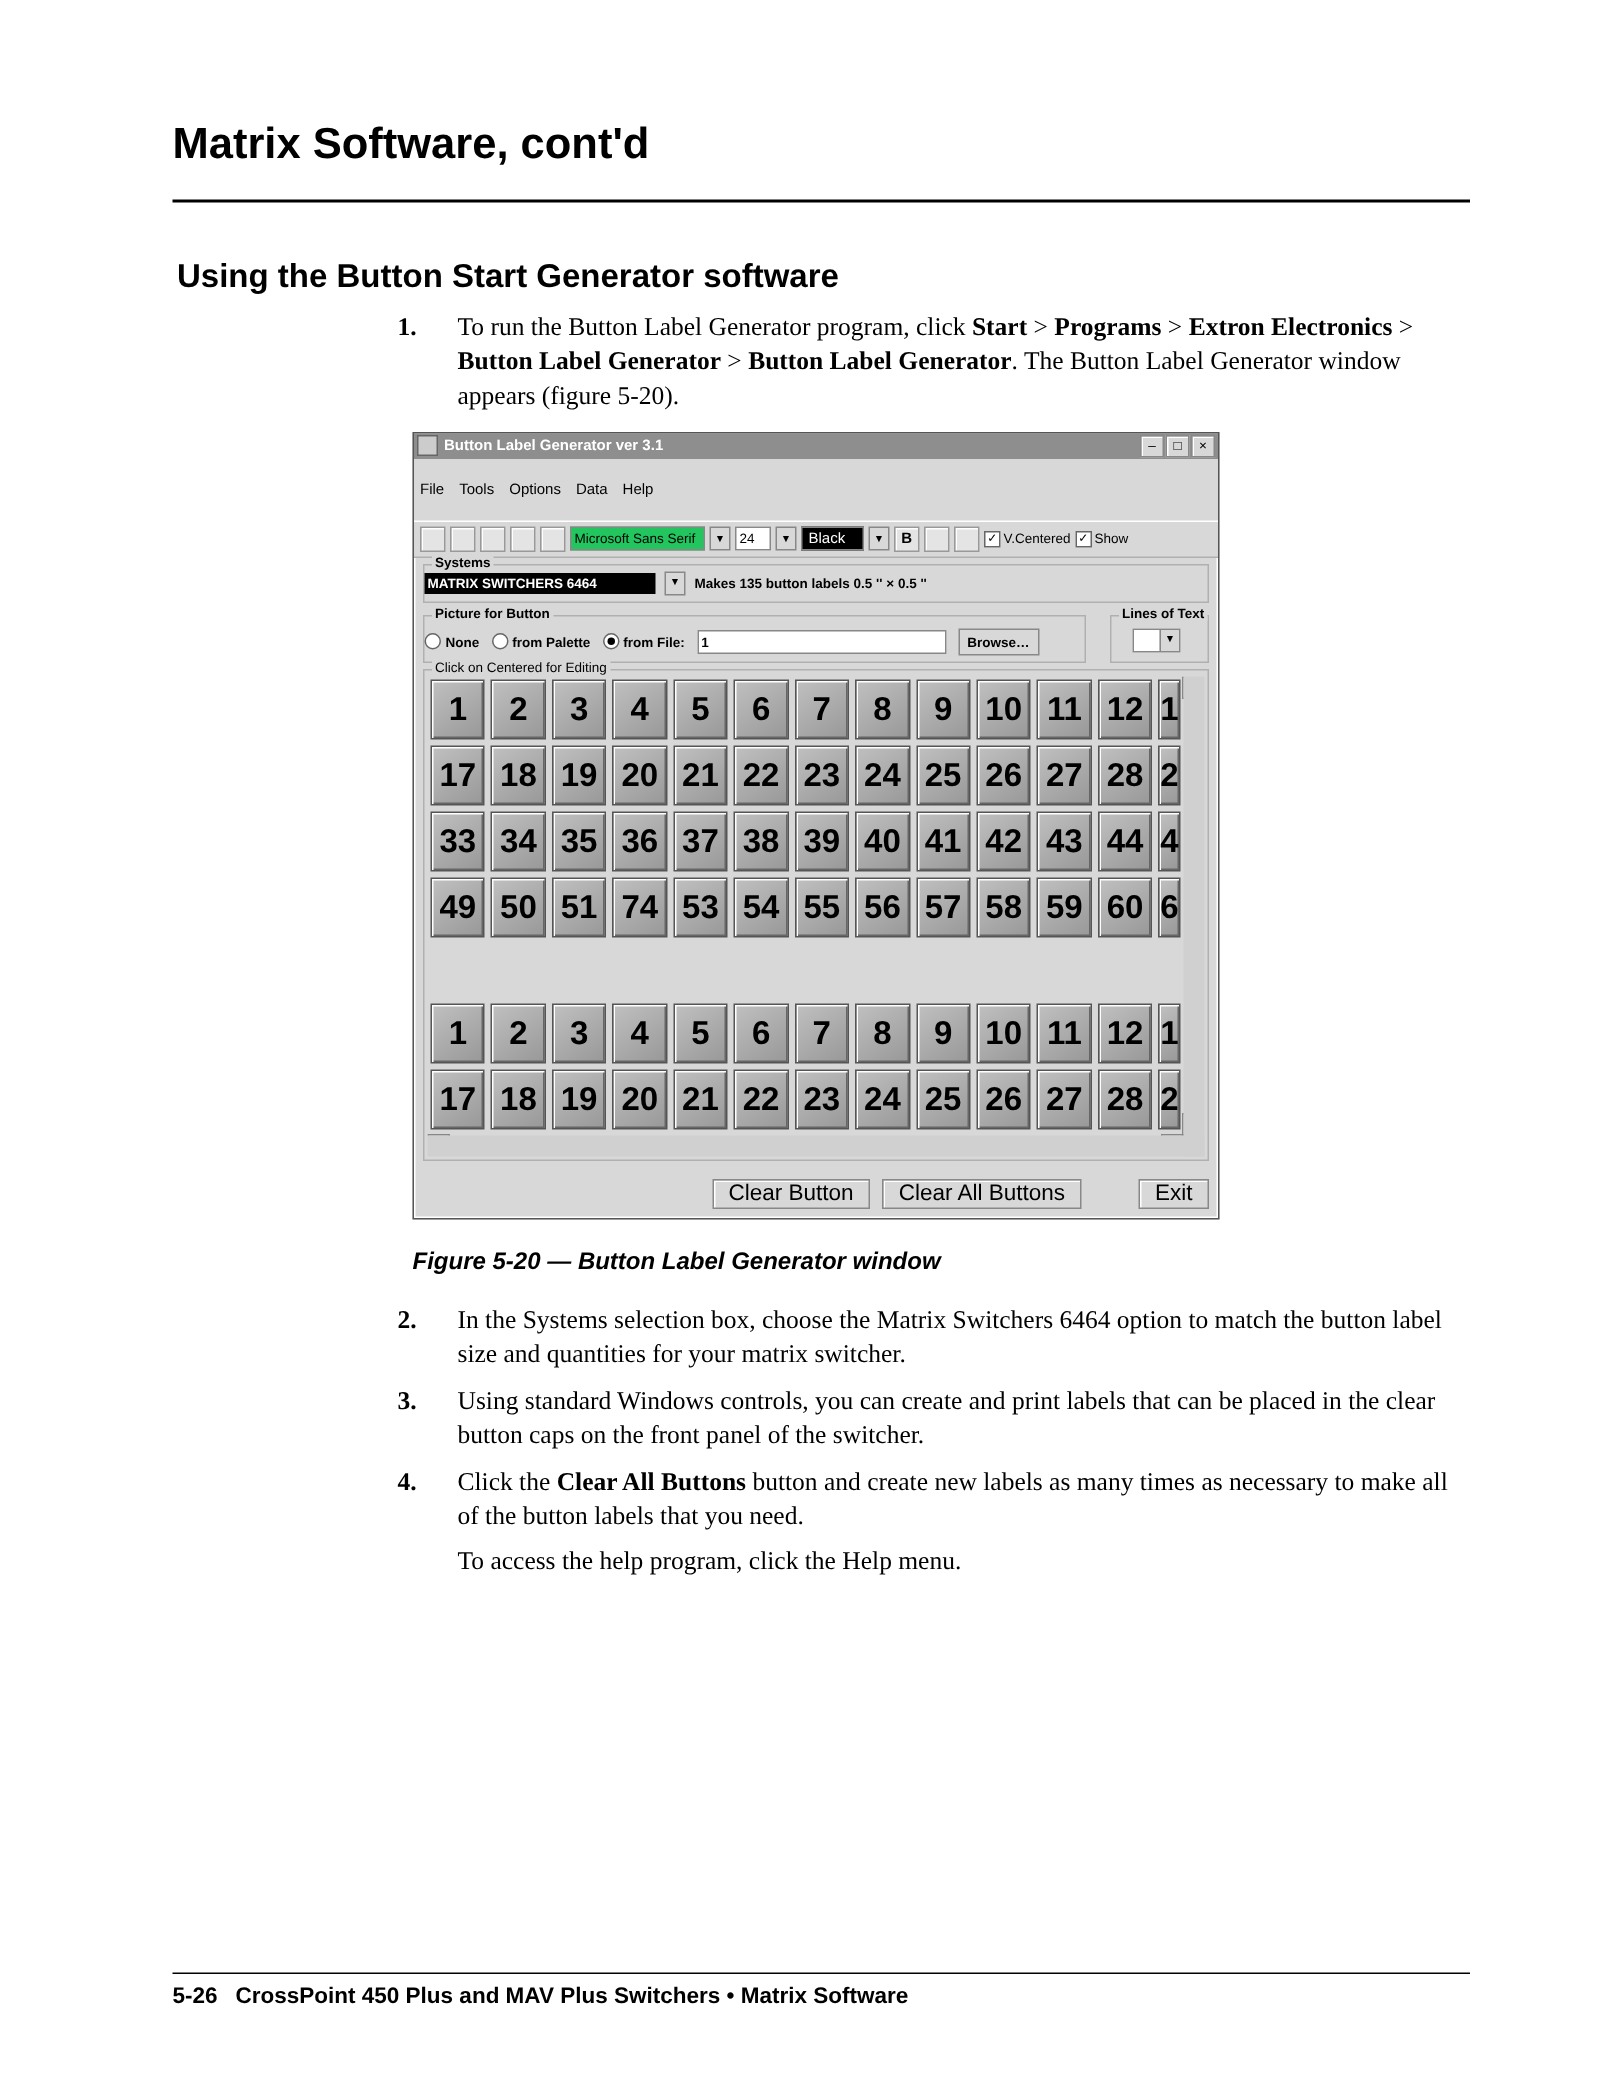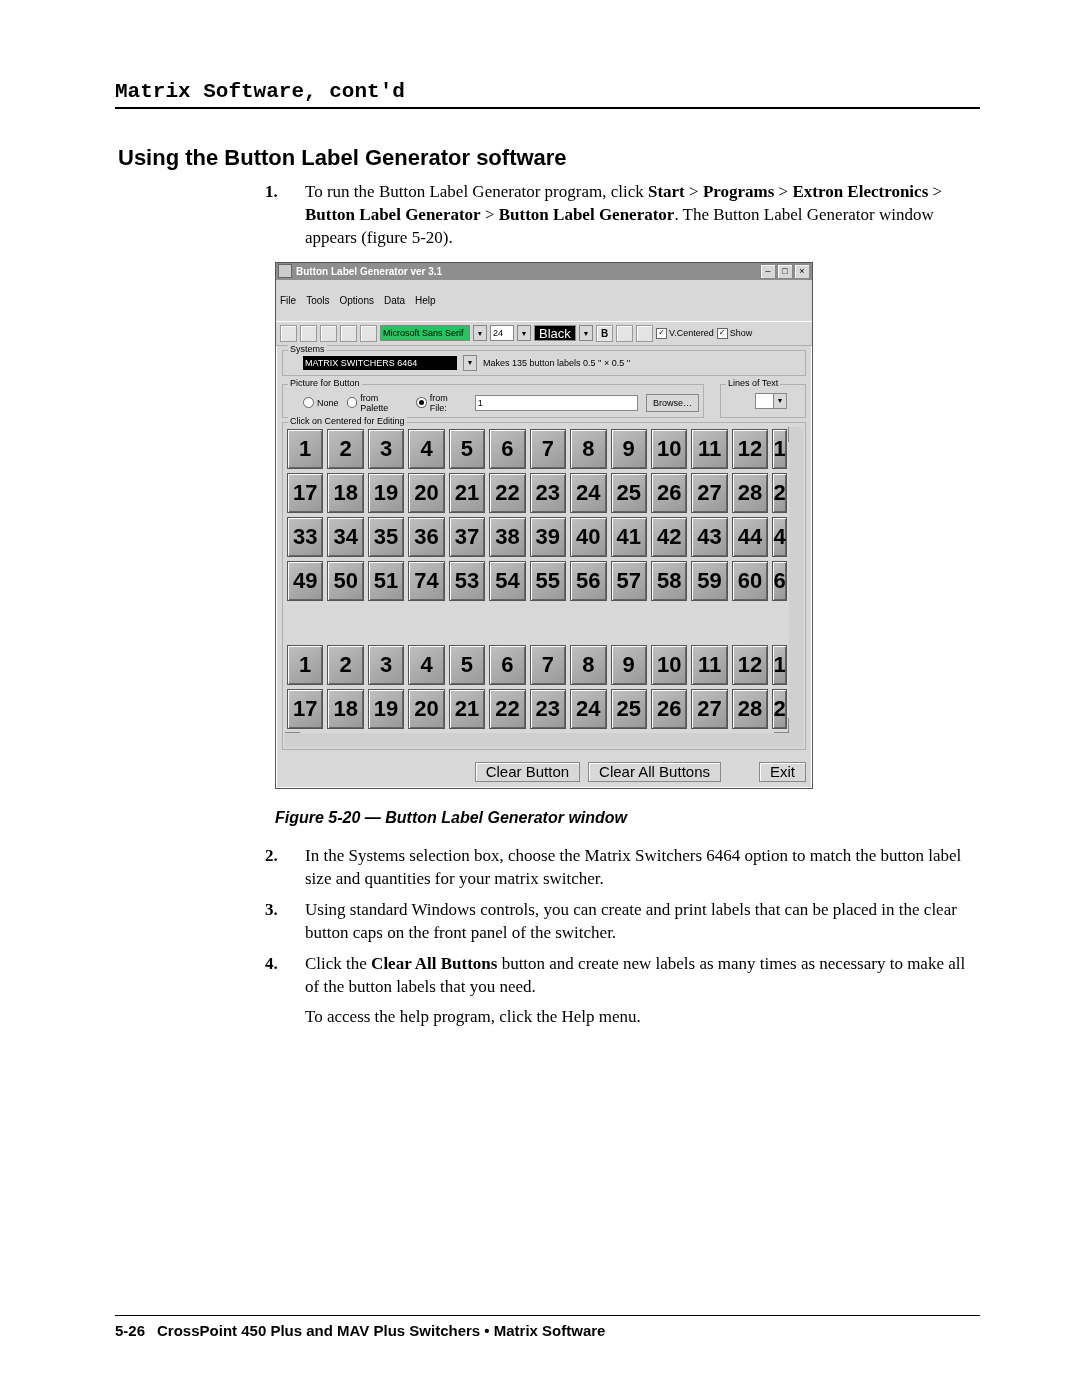--- a/index.html
+++ b/index.html
@@ -10,24 +10,24 @@
     color: #000;
   }
   .page {
     width: 1080px;
     height: 1397px;
     position: relative;
     box-sizing: border-box;
     padding: 80px 100px 0 115px;
   }
   .chapter-title {
-    font-family: Liberation Mono, monospace;
-    font-weight: bold;
-    font-size: 21px;
-    margin: 0 0 4px 0;
+    font-family: Liberation Sans, sans-serif;
+    font-weight: bold;
+    font-size: 29px;
+    margin: 0 0 20px 0;
   }
   .hr {
     border: none;
     border-top: 2px solid #000;
     margin: 0 0 36px 0;
   }
   .section-title {
     font-family: Arial, Helvetica, sans-serif;
     font-weight: bold;
     font-size: 22px;
@@ -144,36 +144,37 @@
     background: #fff;
     border: 1px solid #888;
     font-size: 9px;
     padding: 0 2px;
     display:flex; align-items:center;
   }
   .blackbox {
     height: 14px;
     background: #000; color:#fff;
     border: 1px solid #888;
-    font-size: 13px;
+    font-size: 10px;
     padding: 0 4px;
     display:flex; align-items:center;
   }
   .chk { display:flex; align-items:center; gap:2px; font-size:9px; }
   .chkbox {
     width: 9px; height: 9px;
     background: #fff; border: 1px solid #666;
     display:flex; align-items:center; justify-content:center;
     font-size: 8px; line-height:1;
   }
   .fieldset {
     margin: 4px 6px;
     border: 1px solid #b0b0b0;
-    padding: 2px 4px 4px 20px;
+    padding: 2px 4px 4px 0;
     position: relative;
+    font-weight: bold;
   }
   .legend {
     position: absolute;
     top: -7px; left: 5px;
     background: #d8d8d8;
     padding: 0 2px;
     font-size: 9px;
   }
   .sysrow { display:flex; align-items:center; gap:6px; margin-top:2px; }
   .sysbox {
@@ -258,21 +259,21 @@
     gap: 12px;
   }
 </style>
 </head>
 <body>
 
 <div class="page">
   <h1 class="chapter-title">Matrix Software, cont'd</h1>
   <hr class="hr">
 
-  <h2 class="section-title">Using the Button Label Generator software</h2>
+  <h2 class="section-title">Using the Button Start Generator software</h2>
 
   <div class="step">
     <div class="num">1.</div>
     <div class="txt">
       <span>To run the Button Label Generator program, click </span><b>Start</b><span> &gt; </span><b>Programs</b><span> &gt; </span><b>Extron Electronics</b><span> &gt; </span><b>Button Label Generator</b><span> &gt; </span><b>Button Label Generator</b><span>. The Button Label Generator window appears (figure 5-20).</span>
     </div>
   </div>
 
   <div class="app">
     <div class="titlebar">

